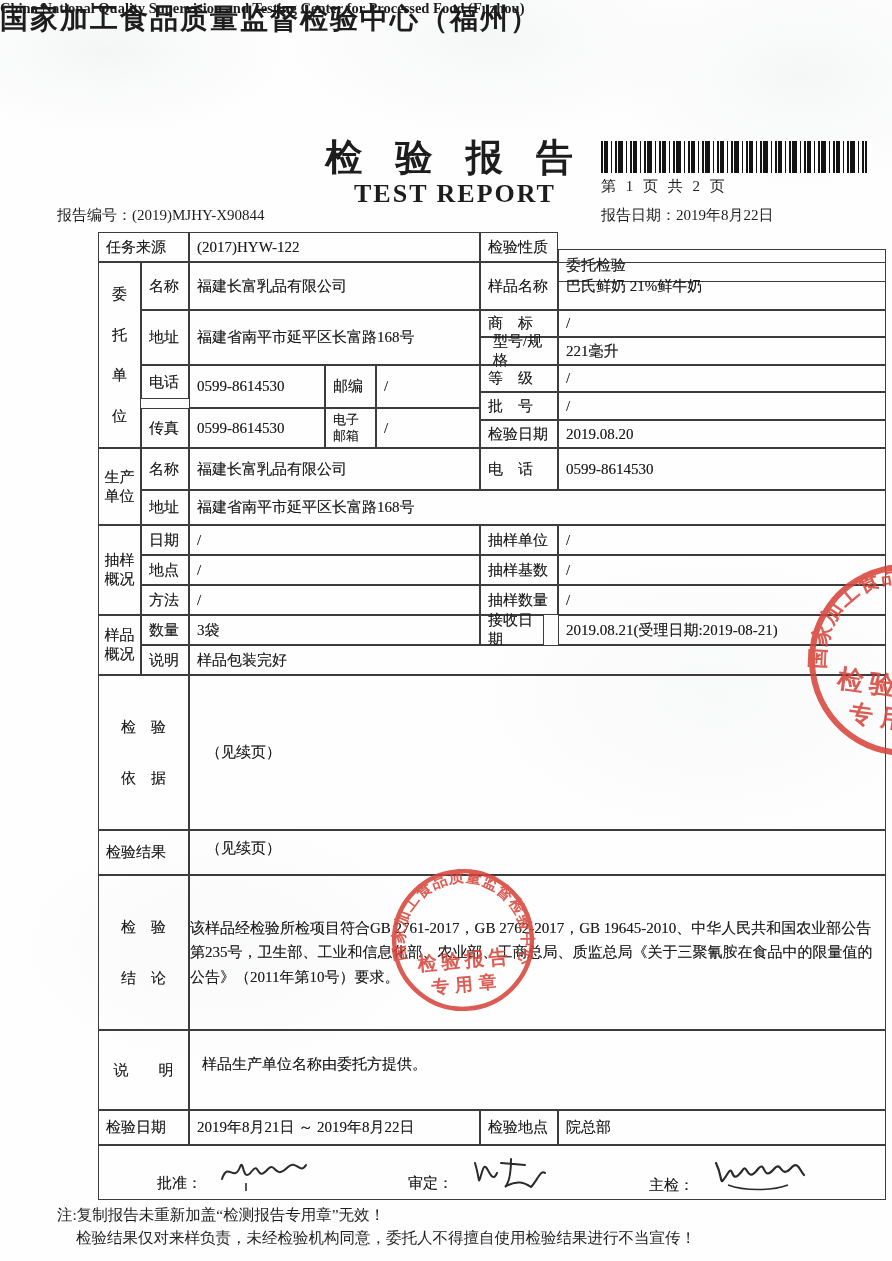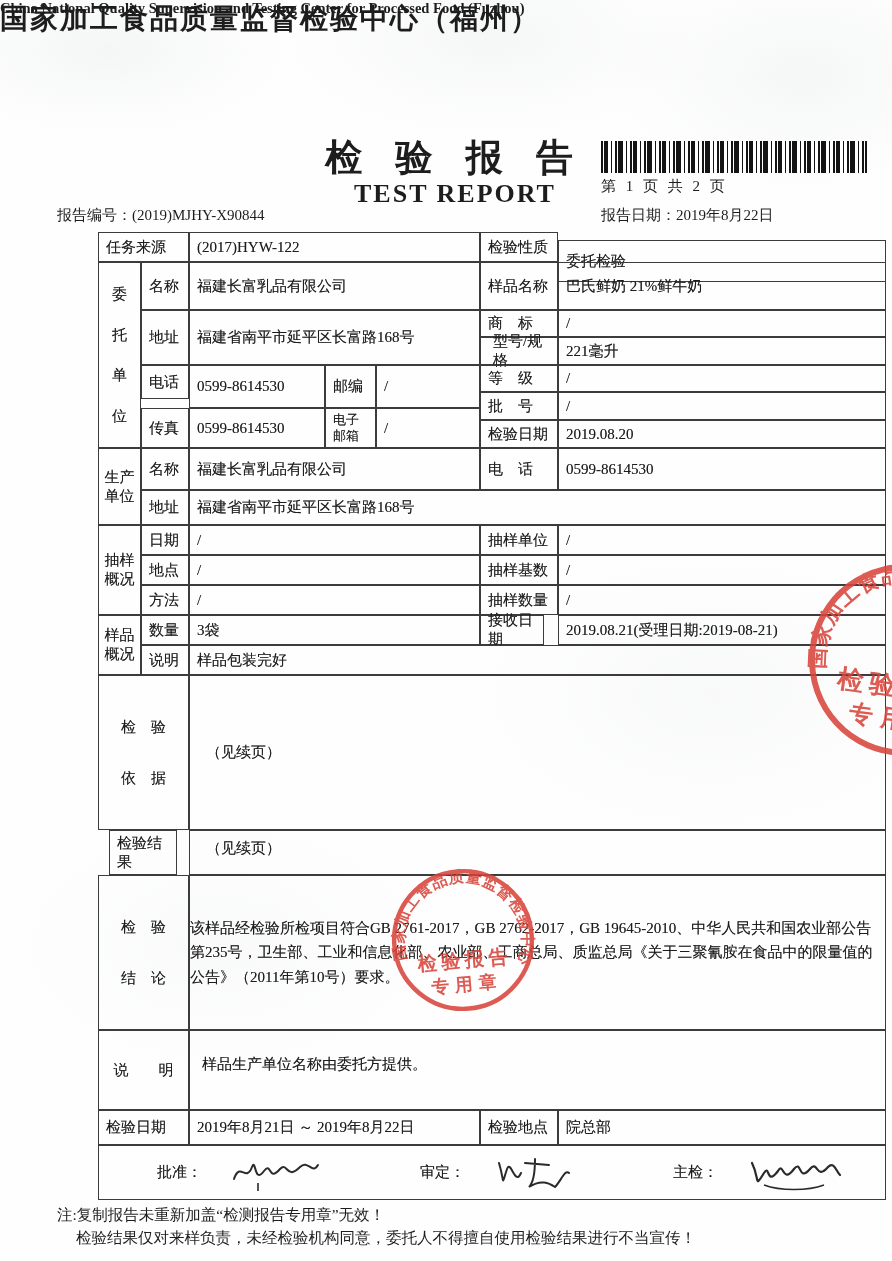--- a/index.html
+++ b/index.html
@@ -36,21 +36,21 @@
   .cell{
     position:absolute;box-sizing:border-box;border:1px solid #3c3c3c;
     display:flex;align-items:center;padding:1px 7px;
     font-size:15px;line-height:1.25;white-space:pre-line;
     text-shadow:0 0 .5px rgba(40,40,40,.55);
   }
   .vlab{justify-content:center;text-align:center;padding:0 2px;}
   .sm{font-size:13px;}
   .para{line-height:1.62;}
   .sig-row{justify-content:flex-start;gap:0;}
-  .sig-group{display:flex;align-items:center;gap:26px;}
+  .sig-group{display:flex;align-items:flex-end;gap:14px;}
   .sig-label{font-size:15px;}
   .sig-svg{display:block;}
 
   .stamp{position:absolute;opacity:.88;pointer-events:none;}
   .stamp text{font-family:"Liberation Serif","DejaVu Serif",serif;}
 
   .note1{left:57px;top:1205px;font-size:15.5px;}
   .note2{left:76px;top:1228px;font-size:15.5px;}
 </style>
 </head>
@@ -65,21 +65,21 @@
   <div class="abs barcode"></div>
   <div class="abs page-info">第 1 页  共 2 页</div>
   <div class="abs report-no"><span>报告编号：</span><span>(2019)MJHY-X90844</span></div>
   <div class="abs report-date"><span>报告日期：</span><span>2019年8月22日</span></div>
 
   <div class="abs tbl">
 
     <div class="cell" style="left:0;top:0;width:91px;height:30px">任务来源</div>
     <div class="cell" style="left:91px;top:0;width:291px;height:30px">(2017)HYW-122</div>
     <div class="cell" style="left:382px;top:0;width:78px;height:30px">检验性质</div>
-    <div class="cell" style="left:460px;top:8px;width:328px;height:42px">委托检验</div>
+    <div class="cell" style="left:460px;top:17px;width:328px;height:33px">委托检验</div>
 
     <div class="cell vlab" style="left:0;top:30px;width:43px;height:186px;line-height:2.7">委
 托
 单
 位</div>
     <div class="cell" style="left:43px;top:30px;width:48px;height:48px">名称</div>
     <div class="cell" style="left:91px;top:30px;width:291px;height:48px">福建长富乳品有限公司</div>
     <div class="cell" style="left:43px;top:78px;width:48px;height:55px">地址</div>
     <div class="cell" style="left:91px;top:78px;width:291px;height:55px">福建省南平市延平区长富路168号</div>
     <div class="cell" style="left:43px;top:133px;width:48px;height:34px">电话</div>
@@ -135,21 +135,21 @@
     <div class="cell" style="left:91px;top:383px;width:291px;height:30px">3袋</div>
     <div class="cell" style="left:382px;top:383px;width:64px;height:30px">接收日期</div>
     <div class="cell" style="left:460px;top:383px;width:328px;height:30px">2019.08.21(受理日期:2019-08-21)</div>
     <div class="cell" style="left:43px;top:413px;width:48px;height:30px">说明</div>
     <div class="cell" style="left:91px;top:413px;width:697px;height:30px">样品包装完好</div>
 
     <div class="cell vlab" style="left:0;top:443px;width:91px;height:155px;line-height:3.4">检　验
 依　据</div>
     <div class="cell" style="left:91px;top:443px;width:697px;height:155px;padding-left:16px">（见续页）</div>
 
-    <div class="cell" style="left:11px;top:598px;width:68px;height:45px">检验结果</div>
+    <div class="cell" style="left:0;top:598px;width:91px;height:45px">检验结果</div>
     <div class="cell" style="left:91px;top:598px;width:697px;height:45px;align-items:flex-start;padding-top:8px;padding-left:16px">（见续页）</div>
 
     <div class="cell vlab" style="left:0;top:643px;width:91px;height:155px;line-height:3.4">检　验
 结　论</div>
     <div class="cell para" style="left:91px;top:643px;width:697px;height:155px;padding:6px 0">该样品经检验所检项目符合GB 2761-2017，GB 2762-2017，GB 19645-2010、中华人民共和国农业部公告第235号，卫生部、工业和信息化部、农业部、工商总局、质监总局《关于三聚氰胺在食品中的限量值的公告》（2011年第10号）要求。</div>
 
     <div class="cell" style="left:91px;top:798px;width:697px;height:80px;align-items:flex-start;padding-top:24px;padding-left:12px">样品生产单位名称由委托方提供。</div>
     <div class="cell vlab" style="left:0;top:798px;width:91px;height:80px">说　　明</div>
 
     <div class="cell" style="left:0;top:878px;width:91px;height:35px">检验日期</div>

